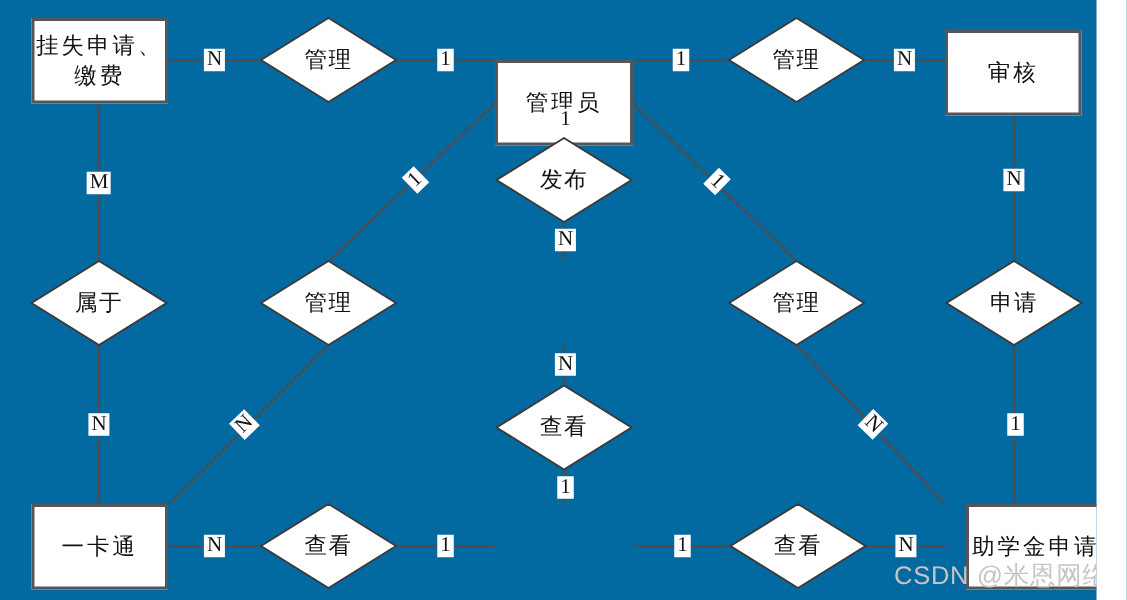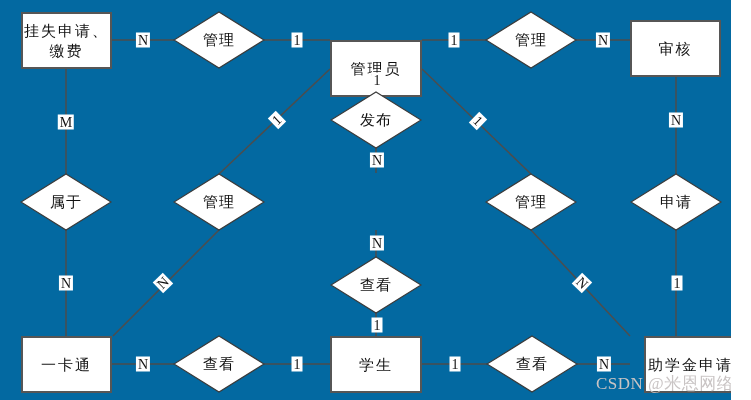--- a/index.html
+++ b/index.html
@@ -49,21 +49,21 @@
   .card-label.rot-left  { transform: translate(-50%, -50%) rotate(-44deg); }
   .card-label.rot-right { transform: translate(-50%, -50%) rotate(44deg); }
   .watermark {
     position: absolute;
     z-index: 5;
     left: 596px;
     top: 372px;
     font-size: 17px;
     letter-spacing: 0.5px;
     color: #c9c4c4;
-    font-family: Liberation Serif, serif;
+    font-family: Liberation Sans, sans-serif;
     white-space: nowrap;
   }
 </style>
 </head>
 <body>
 
 <div id="canvas">
 
   <svg id="wires" width="751" height="400" viewBox="0 0 751 400">
     <g stroke="#4d4d4d" stroke-width="1.5" fill="none">
@@ -101,23 +101,20 @@
     <span><span>挂失申请、</span><br><span>缴费</span></span>
   </div>
   <div class="entity" style="left:330px; top:12px; width:92px; height:57px;margin-top:28px;">
     <span>管理员</span>
   </div>
   <div class="entity" style="left:630px; top:20px; width:91px; height:57px;">
     <span>审核</span>
   </div>
   <div class="entity" style="left:21px; top:336px; width:91px; height:57px;">
     <span>一卡通</span>
-  </div>
-  <div class="entity" style="left:330px; top:336px; width:92px; height:57px;">
-    <span>学生</span>
   </div>
   <div class="entity" style="left:644px; top:336px; width:93px; height:57px;">
     <span>助学金申请</span>
   </div>
 
   <div class="rel" style="left:173px; top:11px;">
     <svg width="92" height="58">
         <polygon points="46,1 91,29 46,57 1,29" fill="#ffffff" stroke="#3a3a3a" stroke-width="1.2"></polygon>
       </svg>
     <span class="rel-label">管理</span>

